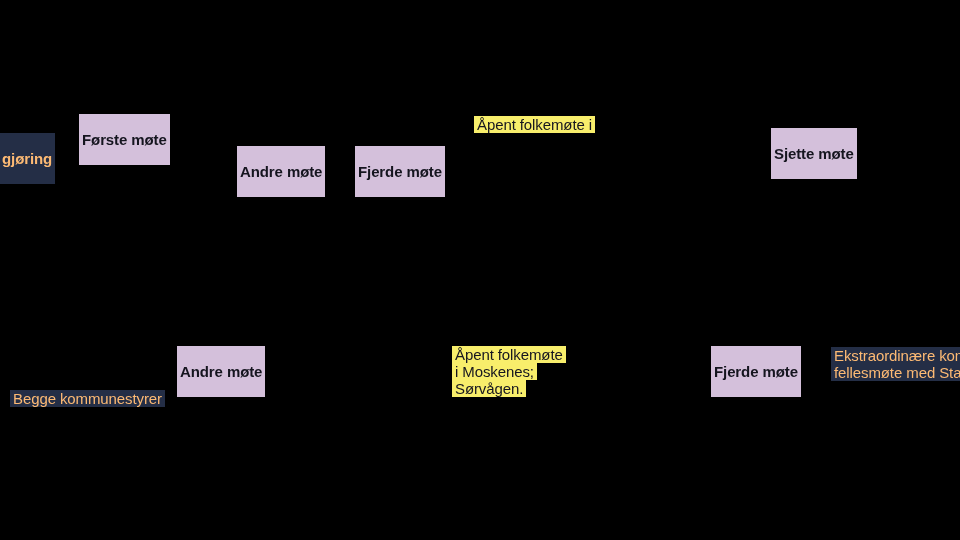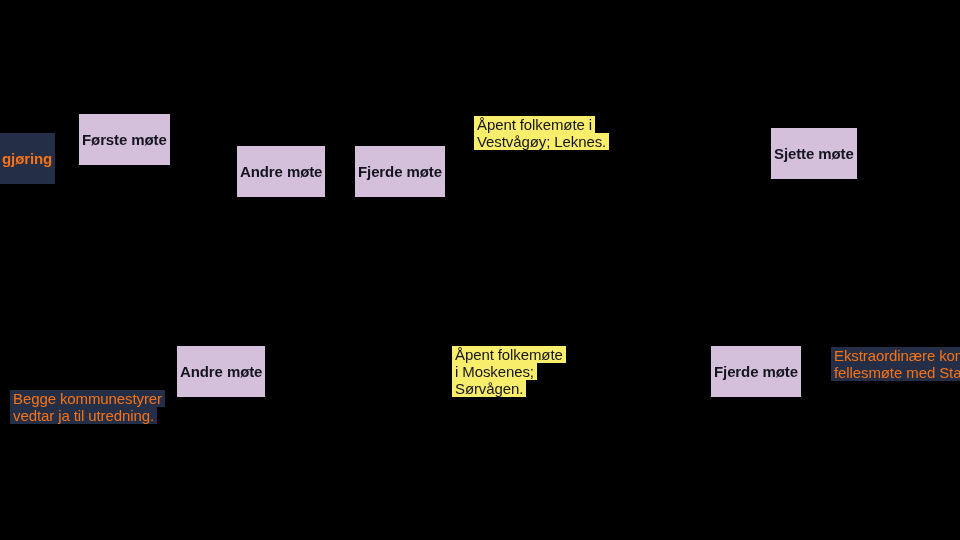--- a/index.html
+++ b/index.html
@@ -27,21 +27,21 @@
     padding: 0 3px;
     white-space: nowrap;
   }
   .label.single .line {
     padding: 17px 3px;
     font-weight: bold;
   }
   
   .hl-purple .line { background: #d4c0db; color: #15151f; }
   .hl-yellow .line { background: #f8ee6b; color: #15151f; }
-  .hl-navy   .line { background: #242e46; color: #f97316; }
+  .hl-navy   .line { background: #242e46; color: #fdba74; }
 
   
   #l-kunngjoring { left: 0px;   top: 133px; }
   #l-kunngjoring .line { padding-left: 2px; }
   #l-forste      { left: 79px;  top: 114px; }
   #l-tredje      { left: 237px; top: 146px; }
   #l-fjerde      { left: 355px; top: 146px; }
   #l-vestvagoy   { left: 474px; top: 116px; }
   #l-innbygger   { left: 617px; top: 163px; }
   #l-sjette      { left: 771px; top: 128px; }
@@ -67,31 +67,29 @@
   <div id="l-tredje" class="label hl-purple single">
     <span class="line">Andre møte</span>
   </div>
 
   <div id="l-fjerde" class="label hl-purple single">
     <span class="line">Fjerde møte</span>
   </div>
 
   <div id="l-vestvagoy" class="label hl-yellow">
     <span class="line">Åpent folkemøte i</span>
-    <span class="line">Vestvågøy; Leknes.</span>
   </div>
 
 
   <div id="l-sjette" class="label hl-purple single">
     <span class="line">Sjette møte</span>
   </div>
 
   <div id="l-begge" class="label hl-navy">
     <span class="line">Begge kommunestyrer</span>
-    <span class="line">vedtar ja til utredning.</span>
   </div>
 
   <div id="l-andre" class="label hl-purple single">
     <span class="line">Andre møte</span>
   </div>
 
   <div id="l-moskenes" class="label hl-yellow">
     <span class="line">Åpent folkemøte</span>
     <span class="line">i Moskenes;</span>
     <span class="line">Sørvågen.</span>

